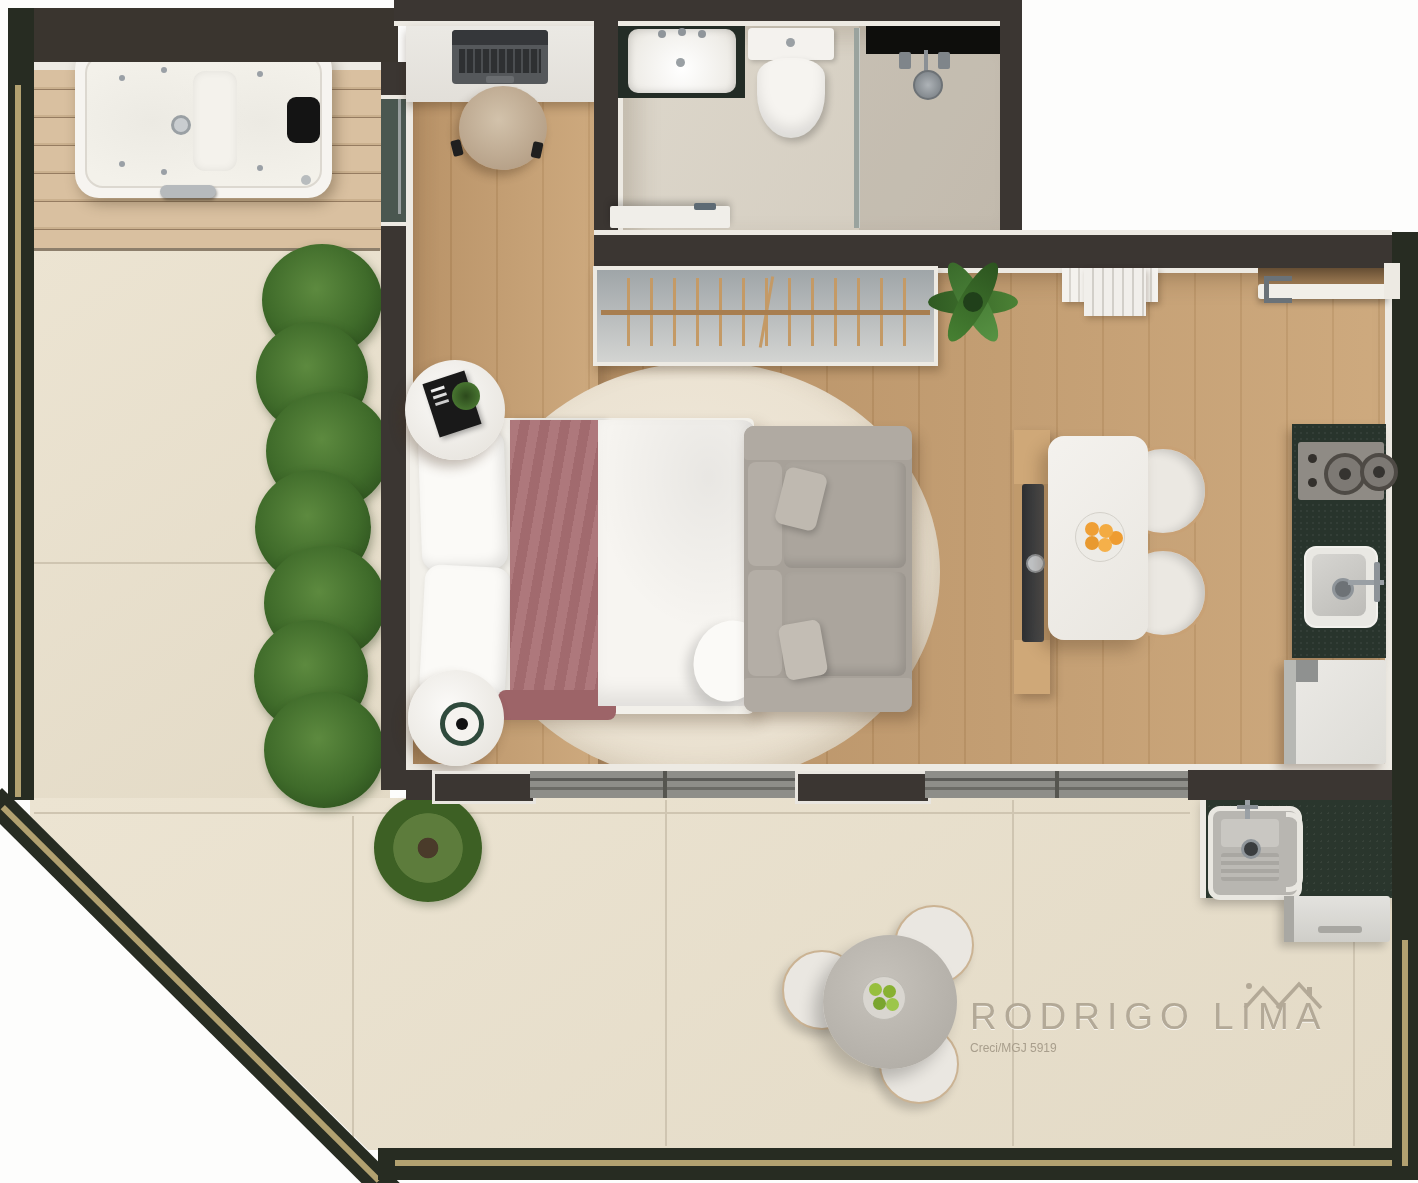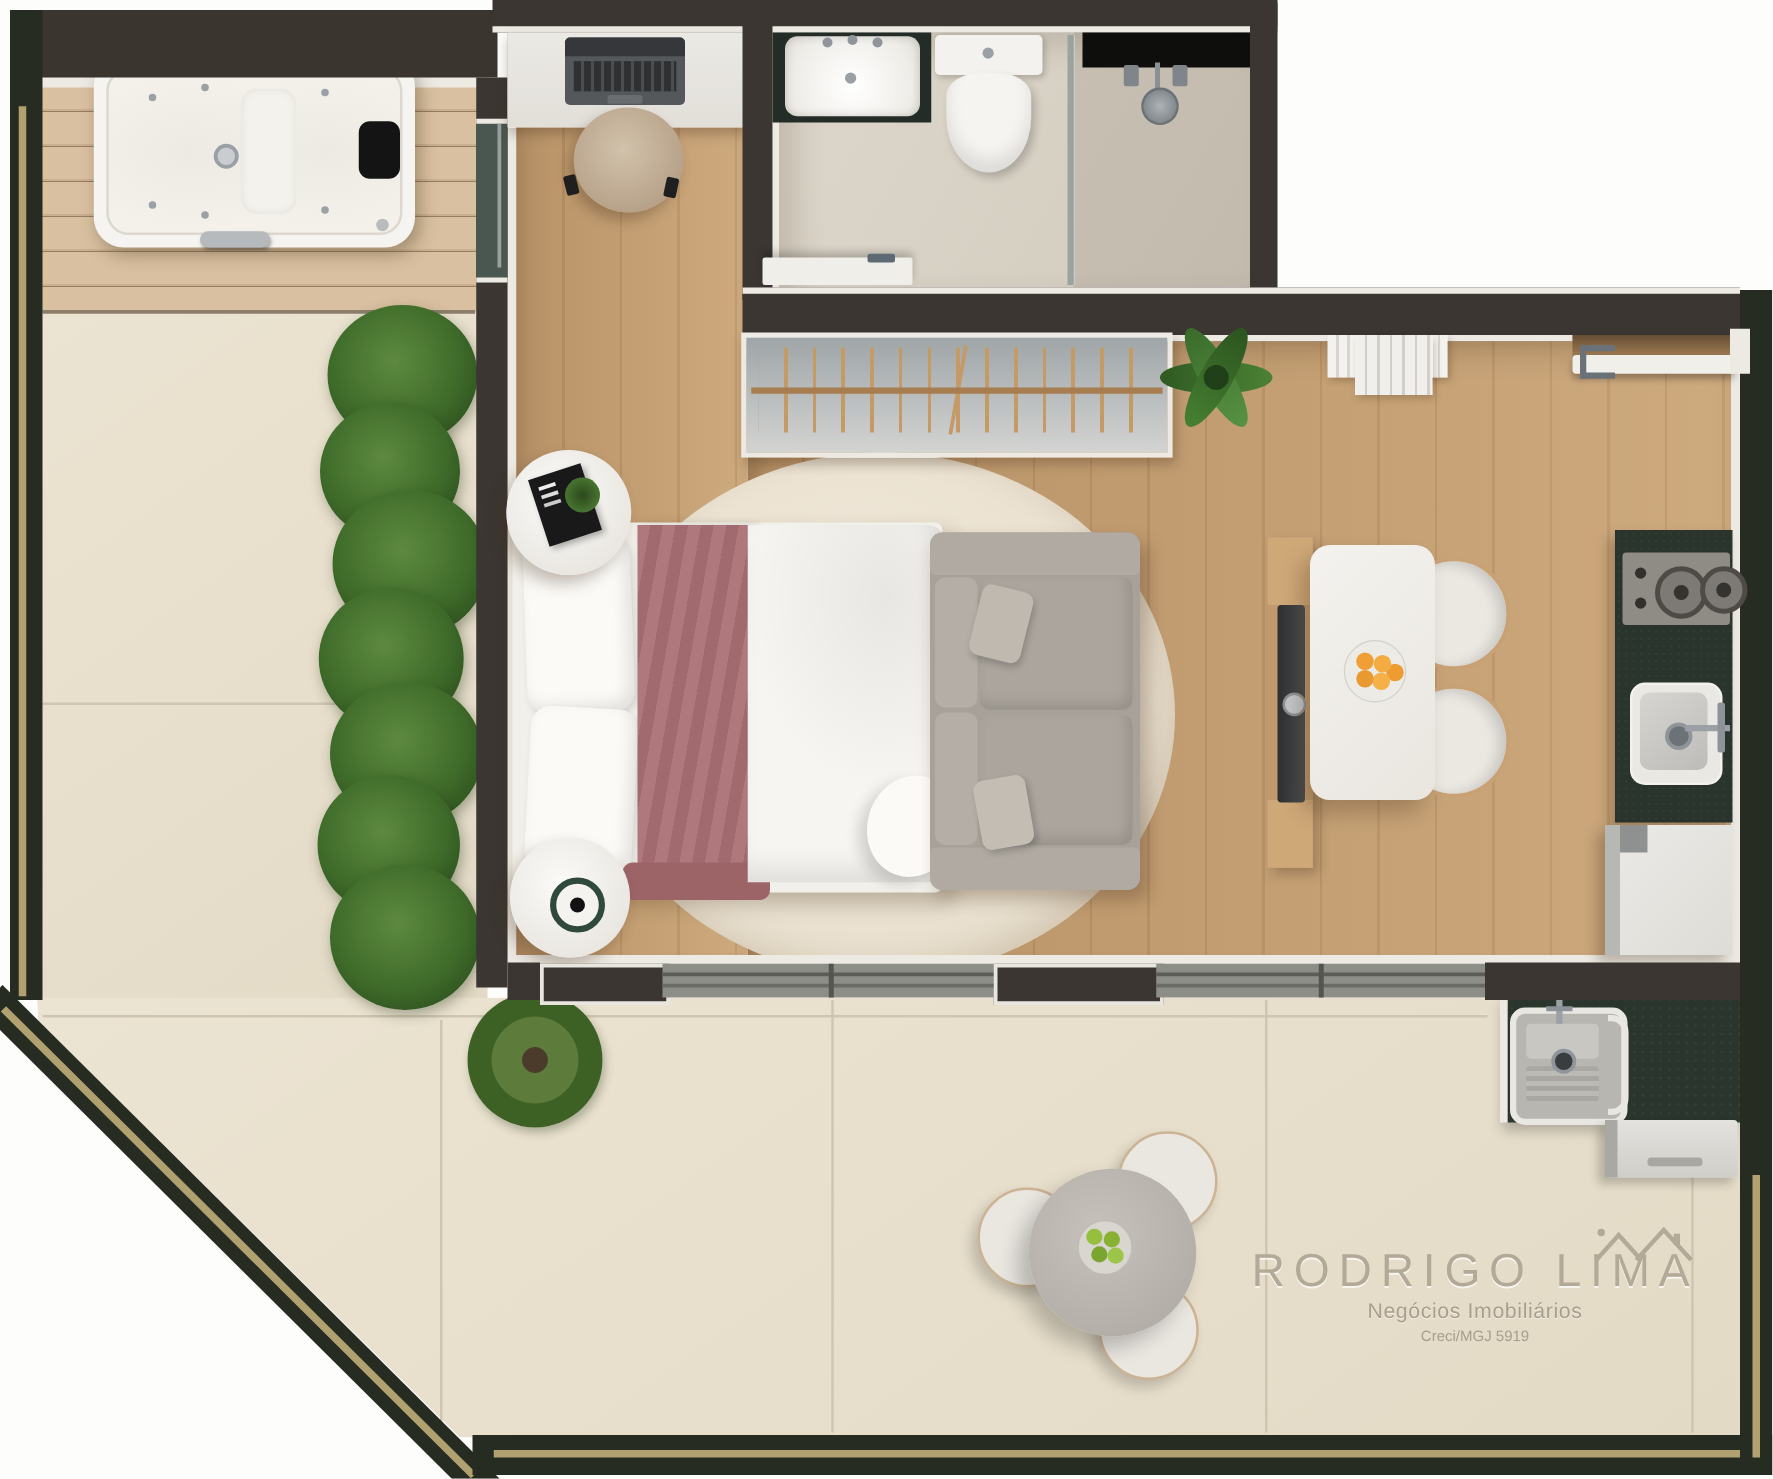--- a/index.html
+++ b/index.html
@@ -20,21 +20,21 @@
   .grout{background:#cfc5b1;}
   .bush{border-radius:50%;background:radial-gradient(circle at 45% 40%, #5d8a3f, #3f6b2a 55%, #2a4d1c 88%);
         box-shadow:2px 4px 10px rgba(30,45,15,.35);}
   .stool{border-radius:50%;background:#eae7e1;border:2px solid #cbb393;box-shadow:-5px 6px 10px rgba(0,0,0,.18);}
   .chairr{border-radius:50%;background:#ebe8e2;border:3px solid #c8a175;box-shadow:inset -6px 2px 10px rgba(0,0,0,.15);}
   .pillow{background:#fbfaf7;border-radius:16px;box-shadow:inset -5px -6px 12px rgba(0,0,0,.10), 2px 3px 6px rgba(0,0,0,.12);}
   .sofapad{background:#aba59d;border-radius:8px;box-shadow:inset -4px -5px 10px rgba(0,0,0,.12);}
   .burner{position:absolute;width:34px;height:34px;border-radius:50%;border:4px solid #4e4a45;background:#7d7974;}
   .burner .dot{position:absolute;left:11px;top:11px;width:12px;height:12px;border-radius:50%;background:#353330;}
   .knob{position:absolute;width:9px;height:9px;border-radius:50%;background:#33302c;}
-  .wm{color:#aea48f;text-align:center;}
+  .wm{color:#aea48f;text-align:left;}
   .wm .brand{font-size:37px;letter-spacing:7px;color:#b3a997;text-shadow:0 1px 0 rgba(255,255,255,.7);}
   .wm .tag{font-size:17px;letter-spacing:.5px;margin-top:1px;color:#a89e8c;text-shadow:0 1px 0 rgba(255,255,255,.6);}
   .wm .lic{font-size:12px;margin-top:3px;color:#a89e8c;}
   .lima-wrap{position:relative;display:inline-block;}
 </style>
 </head>
 <body>
 
 <div id="canvas">
 
@@ -254,17 +254,16 @@
   </div>
   <div class="a dark" style="left:1188px;top:770px;width:204px;height:30px;"></div>
 
   <div class="a wm" style="right:28px;top:996px;width:420px;">
     <div class="brand"><span>RODRIGO L</span><span class="lima-wrap"><span>IMA</span><svg width="92" height="30" viewBox="0 0 92 30" style="position:absolute;right:-6px;top:-16px;">
             <path d="M4 28 L22 8 L40 28" fill="none" stroke="#b3a997" stroke-width="3.5"></path>
             <path d="M36 28 L58 4 L80 28" fill="none" stroke="#b3a997" stroke-width="3.5"></path>
             <rect x="66" y="7" width="5" height="9" fill="#b3a997"></rect>
             <circle cx="8" cy="6" r="3" fill="#b3a997"></circle>
           </svg></span></div>
-    <div class="tag">Negócios Imobiliários</div>
     <div class="lic">Creci/MGJ 5919</div>
   </div>
 
 </div>
 
 </body></html>

